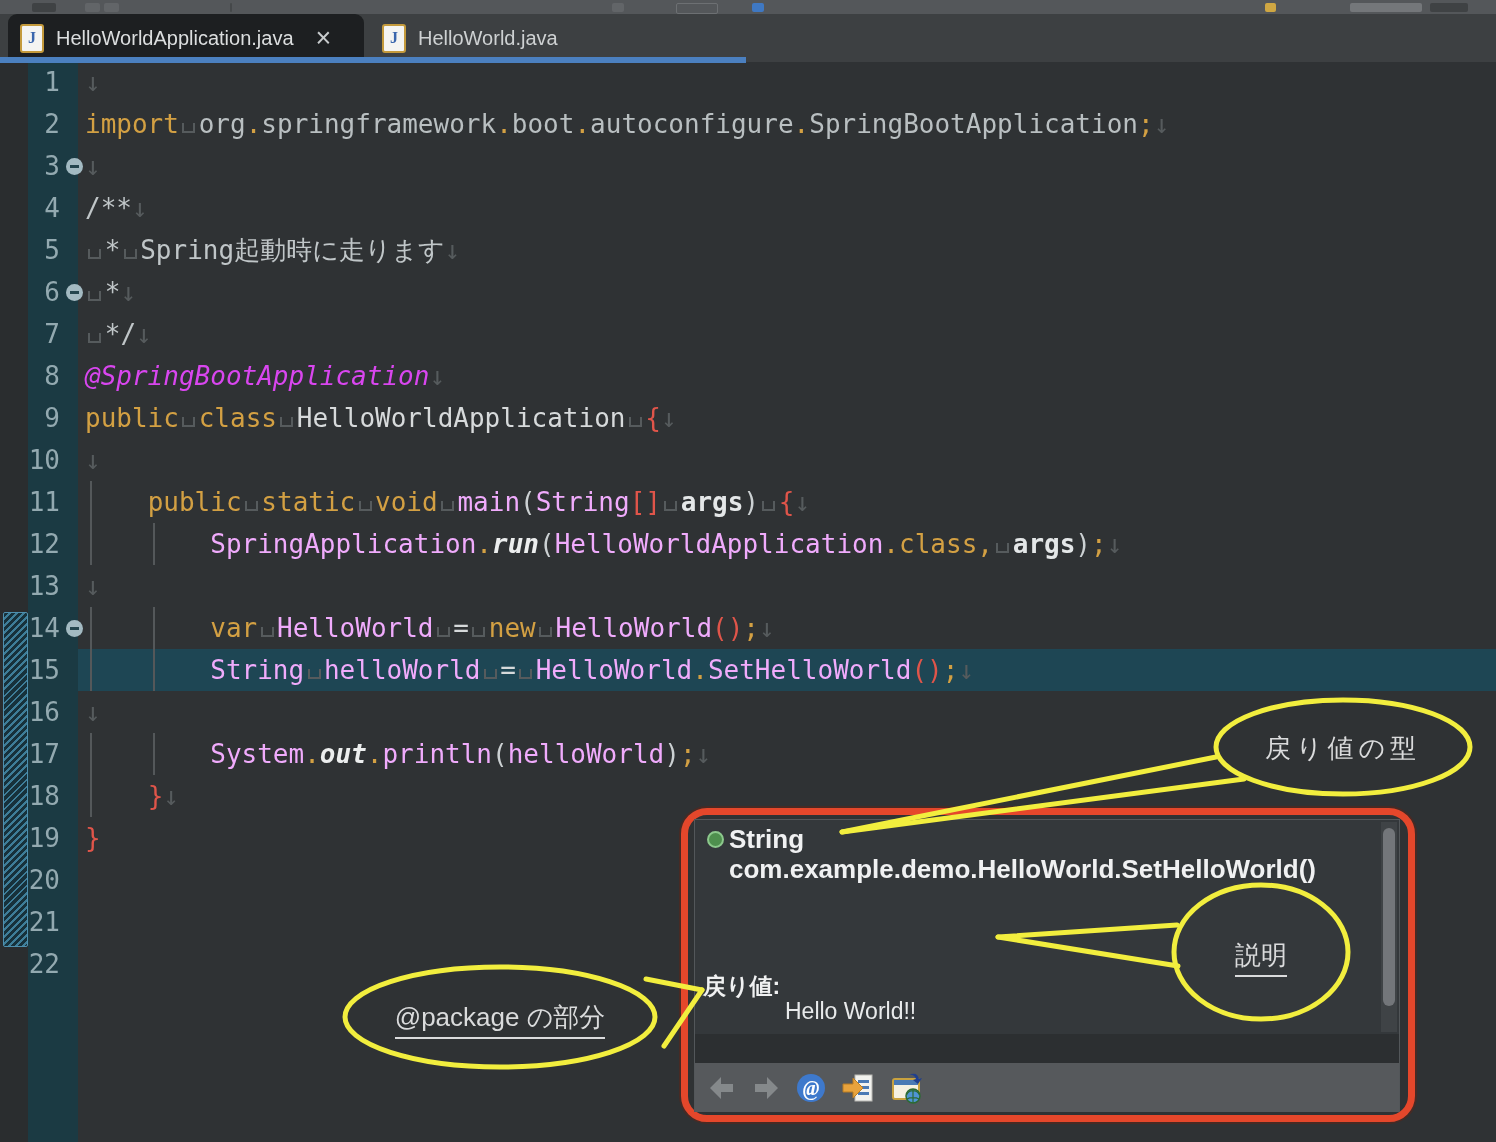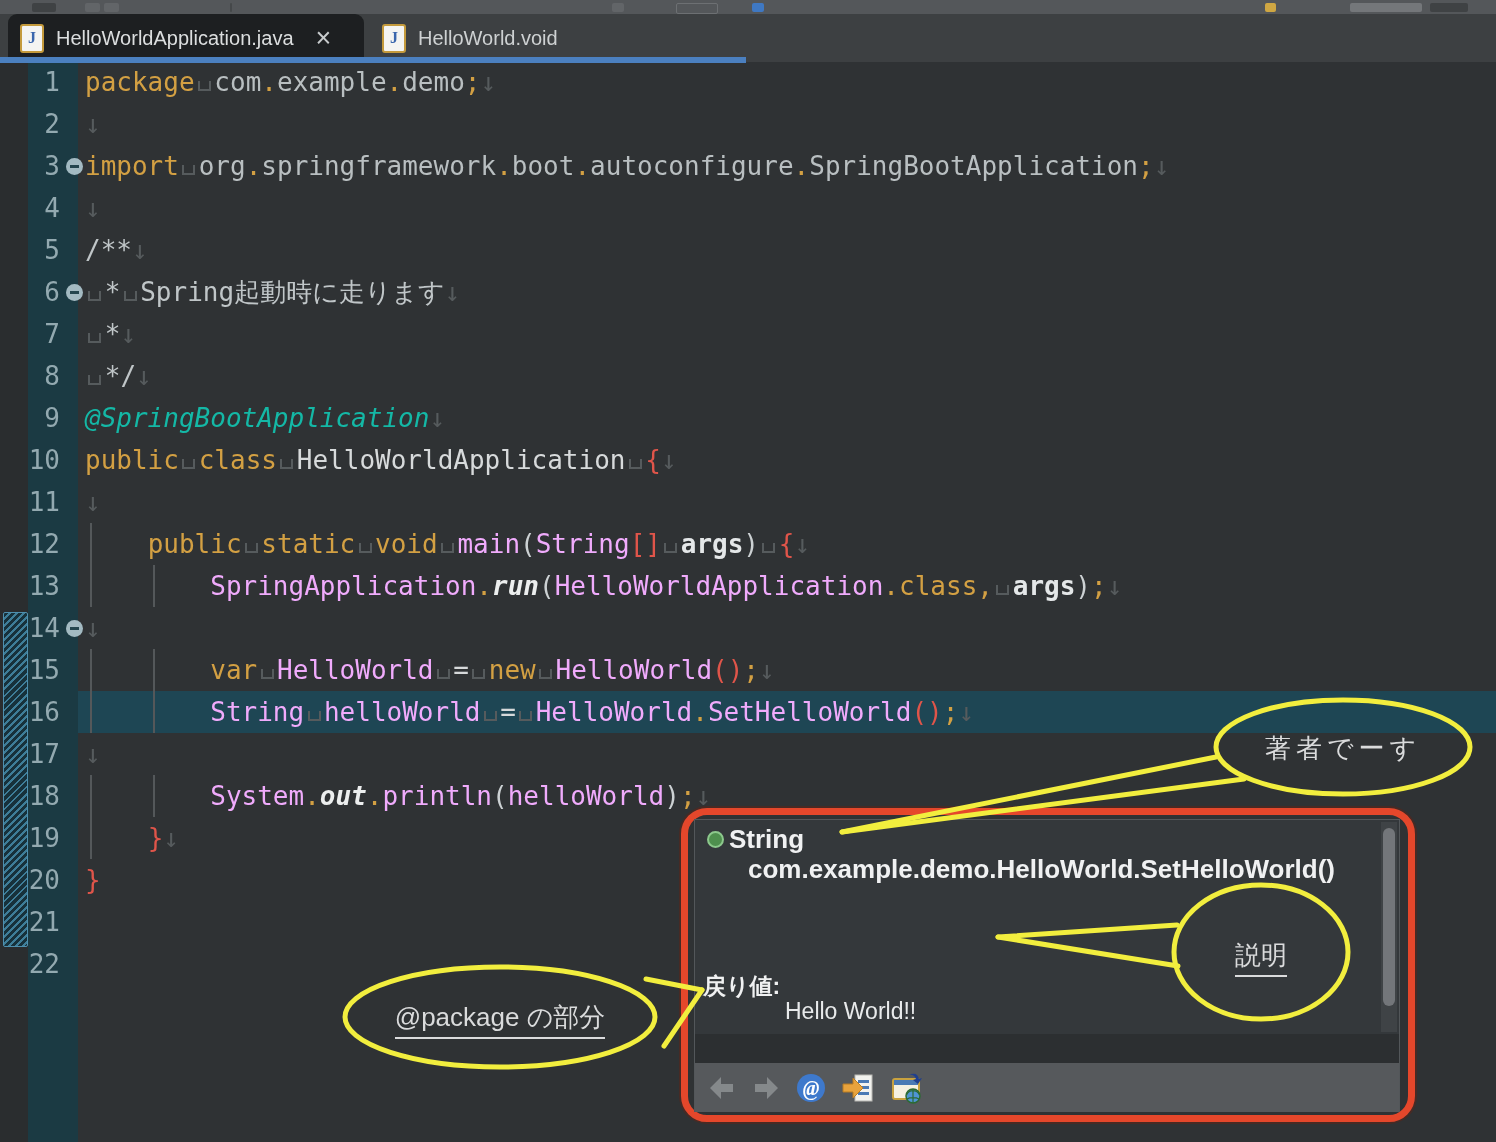--- a/index.html
+++ b/index.html
@@ -48,41 +48,41 @@
   .ctext{position:relative;padding-left:7px;display:inline-block;}
   .guide{position:absolute;top:0;height:42px;width:2px;background:#54585a;}
   .spmark{display:inline-block;width:9px;height:8px;border:2px solid #565b5d;border-top:none;
           margin:0 3.4px;box-sizing:content-box;}
   .t-kw{color:#d3a043;}         
   .t-id{color:#b9bfc1;}         
   .t-ty{color:#f0abfc;}         
   .t-de{color:#d7dadb;}         
   .t-cm{color:#c0c6c8;}         
   .t-tg{color:#b08cc8;font-weight:bold;}     
-  .t-an{color:#14b8a6;font-style:italic;}    
+  .t-an{color:#d946ef;font-style:italic;}    
   .t-pa{color:#ccd1d3;}         
   .t-br{color:#e0554a;}         
   .t-ar{color:#e4e7e8;font-weight:bold;}     
   .t-sm{color:#eceeee;font-weight:bold;font-style:italic;} 
   .t-op{color:#d6d9da;}
   .t-ws{color:#565b5d;}
 
   
   .red-frame{position:absolute;left:681px;top:808px;width:720px;height:300px;
              border:7px solid #e5472b;border-radius:26px;z-index:10;box-shadow:0 0 0 2px rgba(120,30,10,.35);}
   .hover-popup{position:absolute;left:694px;top:819px;width:706px;height:293px;background:#34383b;
                border:1px solid #53575a;box-sizing:border-box;z-index:11;}
   .hp-content{position:absolute;left:0;top:0;width:704px;height:214px;background:#34383b;}
   .hp-scrolltrack{position:absolute;right:2px;top:2px;width:16px;height:210px;background:#3f4346;}
   .hp-scrollthumb{position:absolute;right:2px;top:6px;width:12px;height:178px;background:#73767a;border-radius:7px;}
   .hp-sig-icon{position:absolute;left:12px;top:11px;width:13px;height:13px;border-radius:50%;
                background:#4e8f4e;border:2px solid #8cc88c;}
   .hp-sig{position:absolute;left:34px;top:0;width:640px;color:#f0f1f2;font-weight:bold;font-size:26px;line-height:30px;}
   .hp-sig .l1{position:absolute;left:0;top:4px;white-space:nowrap;}
-  .hp-sig .l2{position:absolute;left:0;top:34px;white-space:nowrap;margin-left:19px;}
+  .hp-sig .l2{position:absolute;left:0;top:34px;white-space:nowrap;}
   .hp-desc{position:absolute;left:8px;top:103px;color:#e8eaeb;font-size:23px;white-space:nowrap;}
   .hp-ret-label{position:absolute;left:8px;top:151px;color:#f0f1f2;font-weight:bold;font-size:23px;}
   .hp-ret-value{position:absolute;left:90px;top:178px;color:#e8eaeb;font-size:23px;}
   .hp-gap{position:absolute;left:0;top:214px;width:704px;height:29px;background:#2c2f31;}
   .hp-footer{position:absolute;left:0;top:243px;width:704px;height:49px;background:#56595c;
              display:flex;align-items:center;padding-left:12px;box-sizing:border-box;gap:14px;}
   .hp-footer svg{display:block;}
 
   
   .anno-svg{position:absolute;left:0;top:0;width:1496px;height:1142px;z-index:50;pointer-events:none;}
@@ -113,21 +113,21 @@
     <div class="jicon">
         <span>J</span>
       </div>
     <span class="tab-label">HelloWorldApplication.java</span>
     <span class="tab-close">×</span>
   </div>
   <div class="tab inactive">
     <div class="jicon">
         <span>J</span>
       </div>
-    <span class="tab-label">HelloWorld.void</span>
+    <span class="tab-label">HelloWorld.java</span>
   </div>
 </div>
 <div class="tab-underline"></div>
 
 <div class="editor">
   <div class="leftcol"></div>
   <div class="guttercol"></div>
   <div class="diffbar"></div>
   <div class="gutter-lines">
       <div class="grow">
@@ -194,21 +194,20 @@
         <span class="lnum">20</span>
       </div>
       <div class="grow">
         <span class="lnum">21</span>
       </div>
       <div class="grow">
         <span class="lnum">22</span>
       </div>
     </div>
   <div class="code-lines">
-      <div class="crow"><span class="ctext"><span class="t-kw">package</span><i class="spmark"></i><span class="t-id">com</span><span class="t-kw">.</span><span class="t-id">example</span><span class="t-kw">.</span><span class="t-id">demo</span><span class="t-kw">;</span><span class="t-ws">↓</span></span></div>
       <div class="crow"><span class="ctext"><span class="t-ws">↓</span></span></div>
       <div class="crow"><span class="ctext"><span class="t-kw">import</span><i class="spmark"></i><span class="t-id">org</span><span class="t-kw">.</span><span class="t-id">springframework</span><span class="t-kw">.</span><span class="t-id">boot</span><span class="t-kw">.</span><span class="t-id">autoconfigure</span><span class="t-kw">.</span><span class="t-id">SpringBootApplication</span><span class="t-kw">;</span><span class="t-ws">↓</span></span></div>
       <div class="crow"><span class="ctext"><span class="t-ws">↓</span></span></div>
       <div class="crow"><span class="ctext"><span class="t-cm">/**</span><span class="t-ws">↓</span></span></div>
       <div class="crow"><span class="ctext"><i class="spmark"></i><span class="t-cm">*</span><i class="spmark"></i><span class="t-cm">Spring起動時に走ります</span><span class="t-ws">↓</span></span></div>
       <div class="crow"><span class="ctext"><i class="spmark"></i><span class="t-cm">*</span><span class="t-ws">↓</span></span></div>
       <div class="crow"><span class="ctext"><i class="spmark"></i><span class="t-cm">*/</span><span class="t-ws">↓</span></span></div>
       <div class="crow"><span class="ctext"><span class="t-an">@SpringBootApplication</span><span class="t-ws">↓</span></span></div>
       <div class="crow"><span class="ctext"><span class="t-kw">public</span><i class="spmark"></i><span class="t-kw">class</span><i class="spmark"></i><span class="t-de">HelloWorldApplication</span><i class="spmark"></i><span class="t-br">{</span><span class="t-ws">↓</span></span></div>
       <div class="crow"><span class="ctext"><span class="t-ws">↓</span></span></div>
@@ -273,15 +272,15 @@
     <line x1="842" y1="832" x2="1216" y2="757"></line>
     <line x1="842" y1="832" x2="1244" y2="779"></line>
     <ellipse cx="1261" cy="952" rx="87" ry="67"></ellipse>
     <line x1="998" y1="937" x2="1177" y2="925"></line>
     <line x1="998" y1="937" x2="1178" y2="966"></line>
     <ellipse cx="500" cy="1017" rx="155" ry="50"></ellipse>
     <line x1="702" y1="990" x2="646" y2="979"></line>
     <line x1="702" y1="990" x2="664" y2="1046"></line>
   </g>
 </svg>
-<div class="bubble-label lbl-rettype">著者でーす</div>
+<div class="bubble-label lbl-rettype">戻り値の型</div>
 <div class="bubble-label lbl-desc"><span class="ul">説明</span></div>
 <div class="bubble-label lbl-retpart"><span class="ul">@package の部分</span></div>
 
 </body></html>

